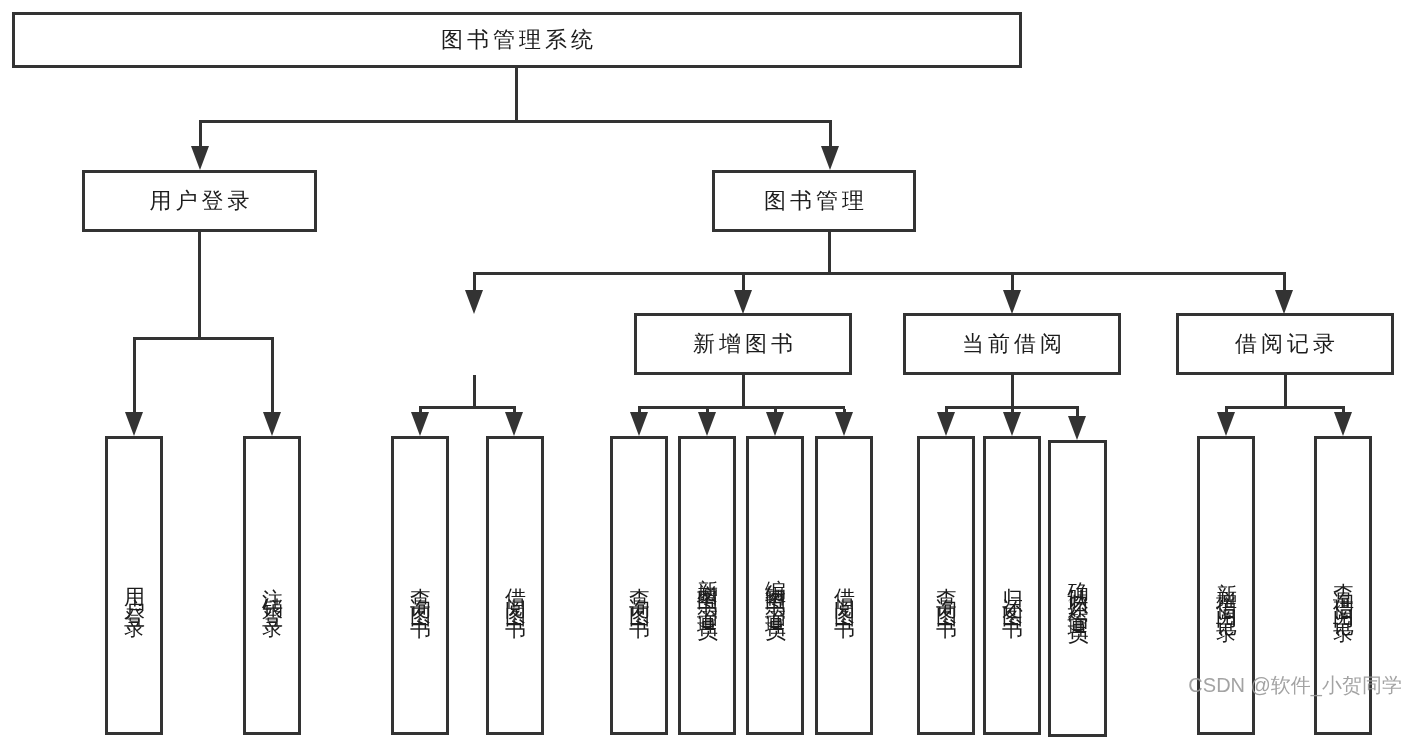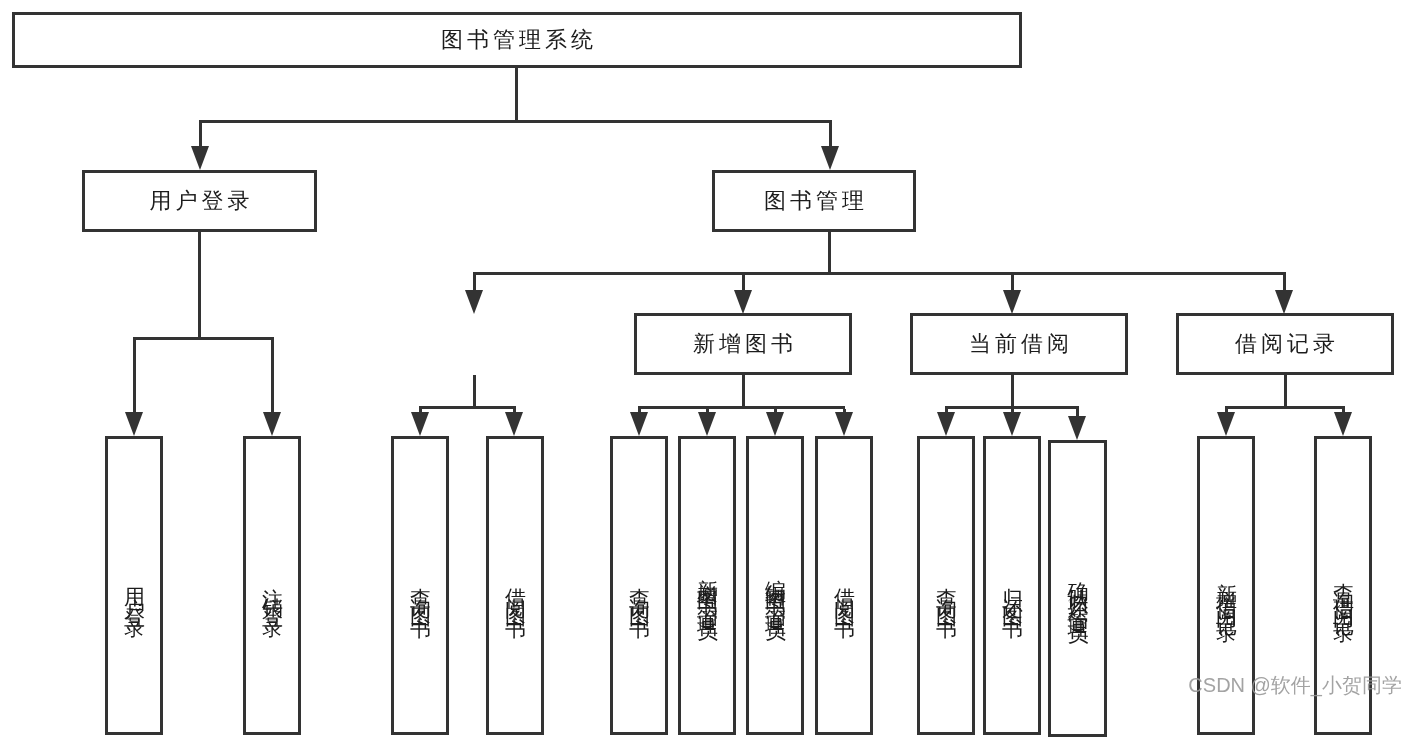--- a/index.html
+++ b/index.html
@@ -56,21 +56,21 @@
 <body>
 
 <div class="canvas">
 
   <div class="node" style="left:12px;top:12px;width:1010px;height:56px;">图书管理系统</div>
 
   <div class="node" style="left:82px;top:170px;width:235px;height:62px;">用户登录</div>
   <div class="node" style="left:712px;top:170px;width:204px;height:62px;">图书管理</div>
 
   <div class="node" style="left:634px;top:313px;width:218px;height:62px;">新增图书</div>
-  <div class="node" style="left:903px;top:313px;width:218px;height:62px;margin-left:7px;">当前借阅</div>
+  <div class="node" style="left:903px;top:313px;width:218px;height:62px;">当前借阅</div>
   <div class="node" style="left:1176px;top:313px;width:218px;height:62px;">借阅记录</div>
 
   <div class="node leaf" style="left:105px;top:436px;width:58px;height:299px;">用户登录</div>
   <div class="node leaf" style="left:243px;top:436px;width:58px;height:299px;">注销登录</div>
 
   <div class="node leaf" style="left:391px;top:436px;width:58px;height:299px;">查询图书</div>
   <div class="node leaf" style="left:486px;top:436px;width:58px;height:299px;">借阅图书</div>
 
   <div class="node leaf" style="left:610px;top:436px;width:58px;height:299px;">查询图书</div>
   <div class="node leaf" style="left:678px;top:436px;width:58px;height:299px;letter-spacing:6px;text-indent:6px;">新增图书（管理员）</div>

